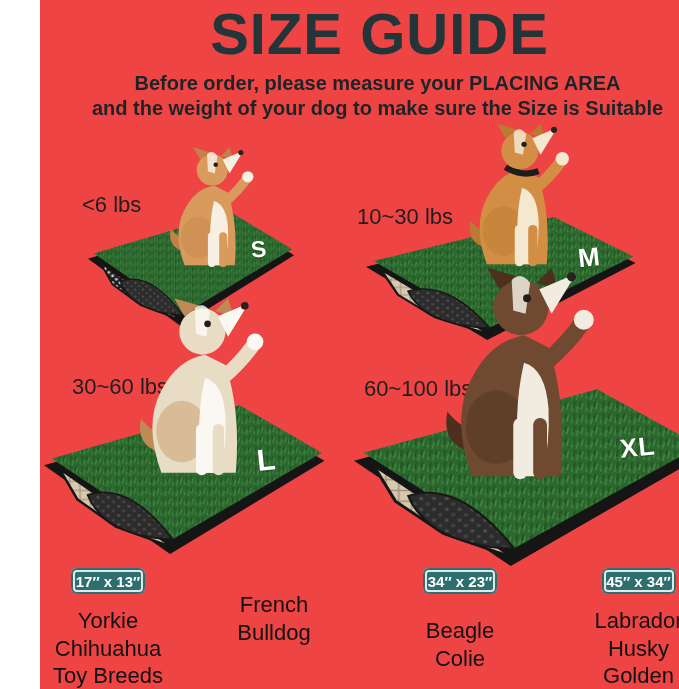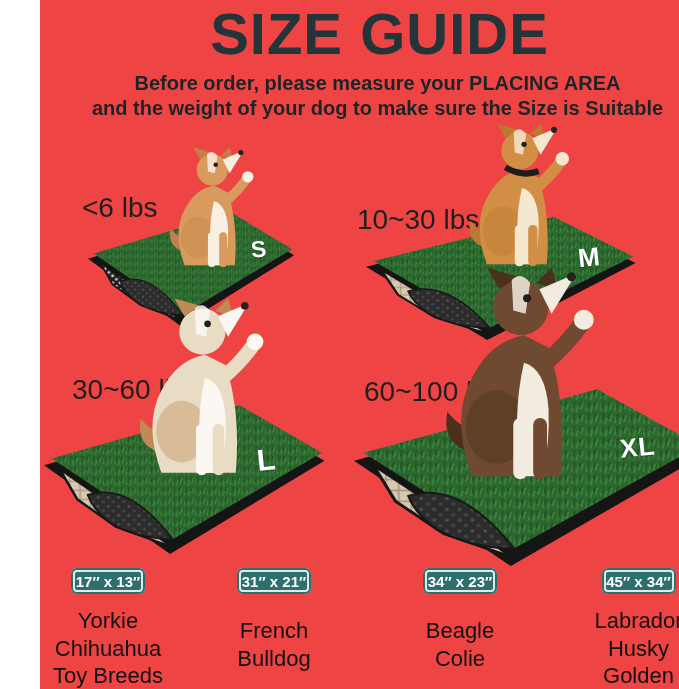--- a/index.html
+++ b/index.html
@@ -14,21 +14,21 @@
     font-size:58px; font-weight:800; letter-spacing:1px;
     color:var(--title-text,#233538);
   }
   .subtitle {
     position:absolute; top:71px; left:0; right:4px; text-align:center;
     font-size:20px; font-weight:600; line-height:1.24;
     color:var(--subtitle-text,#1d2427);
   }
 
   
-  .weight { position:absolute; font-size:28px; font-weight:500; color:#1f1f1f; }
+  .weight { position:absolute; font-size:22px; font-weight:500; color:#1f1f1f; }
   .weight-s  { left:42px;  top:192px; }
   .weight-m  { left:317px; top:204px; }
   .weight-l  { left:32px;  top:374px; }
   .weight-xl { left:324px; top:376px; }
 
   
   .pad { position:absolute; }
   .pad-s  { left:48px;  top:212px; width:208px; height:114px; }
   .pad-m  { left:326px; top:216px; width:272px; height:124px; }
   .pad-l  { left:4px;   top:404px; width:283px; height:150px; }
@@ -181,21 +181,20 @@
 
   <div class="size-col col-1">
     <span class="dim-badge">17″ x 13″</span>
     <div class="breeds">
       <div>Yorkie</div>
       <div>Chihuahua</div>
       <div>Toy Breeds</div>
     </div>
   </div>
   <div class="size-col col-2">
-    <span class="dim-badge">31″ x 21″</span>
     <div class="breeds">
       <div>French</div>
       <div>Bulldog</div>
     </div>
   </div>
   <div class="size-col col-3">
     <span class="dim-badge">34″ x 23″</span>
     <div class="breeds">
       <div>Beagle</div>
       <div>Colie</div>

